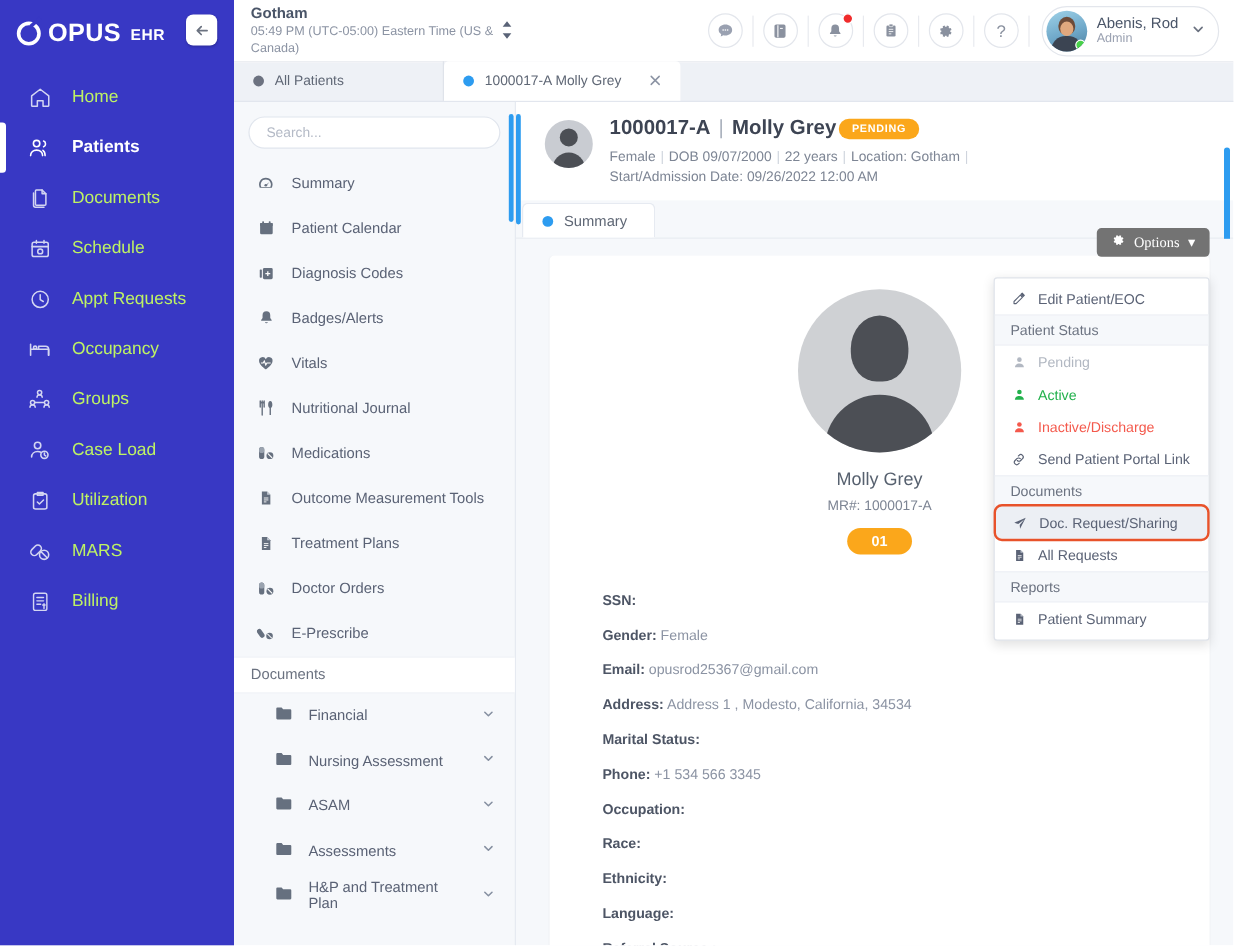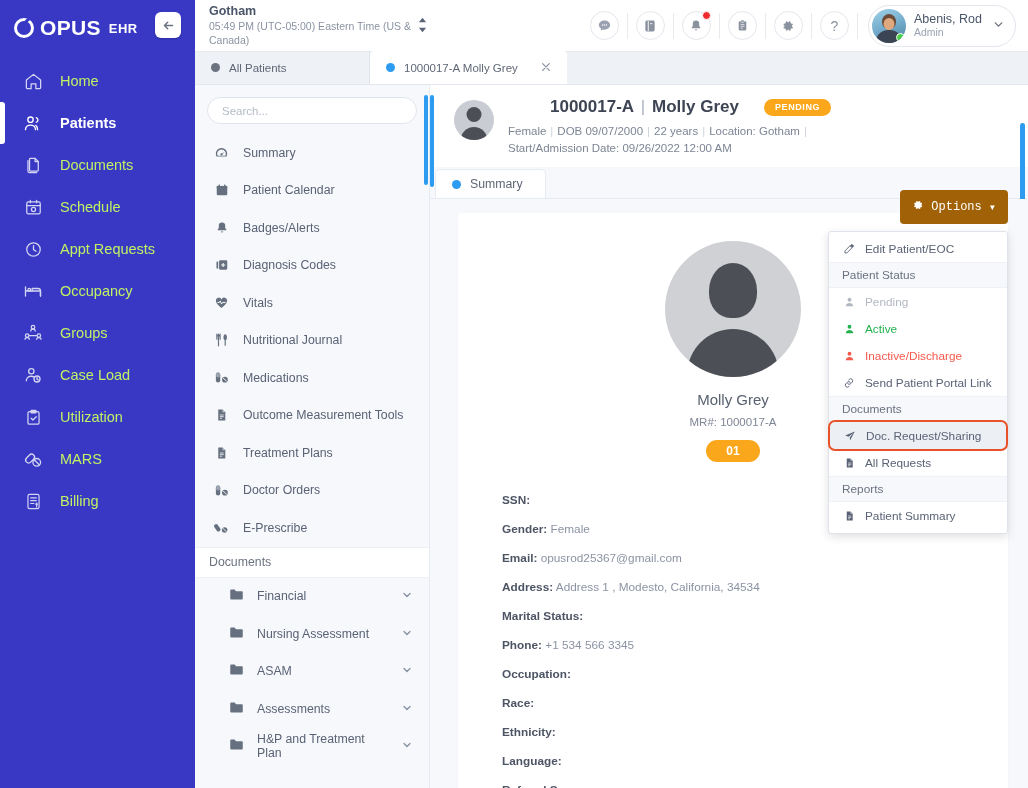--- a/index.html
+++ b/index.html
@@ -151,35 +151,35 @@
   .main { flex: 1; position: relative; overflow: hidden; background: #fff; }
   .phead { padding: 12px 0 8px 24px; display: flex; align-items: flex-start; gap: 14px; }
   .phead-av {
     width: 40px; height: 40px; border-radius: 50%; background: #c9ccd2;
     position: relative; overflow: hidden; flex: 0 0 40px; margin-top: 3px;
   }
   .phead-av .h { position:absolute; left:50%; top:7px; transform:translateX(-50%);
     width:15px;height:15px;border-radius:50%;background:#4c4f55;}
   .phead-av .b { position:absolute; left:50%; bottom:-5px; transform:translateX(-50%);
     width:27px;height:18px;border-radius:14px 14px 0 0;background:#4c4f55;}
-  .pname-row { display: flex; align-items: center; gap: 25px; margin-left: 42px; }
+  .pname-row { display: flex; align-items: center; gap: 2px; }
   .pname { font-size: 17px; font-weight: bold; color: #3d4453; }
   .pname .sep { color: #aab1bd; font-weight: normal; margin: 0 2px;}
   .badge-pending {
     background: #fba71b; color: #fff; font-size: 9px; font-weight: bold;
     letter-spacing: .6px; border-radius: 10px; padding: 3.5px 11px;
   }
   .pmeta { font-size: 11.5px; color: #7d8594; margin-top: 6px; line-height: 17px; }
   .pmeta .bar { color: #cfd4dd; margin: 0 4px; }
   .options-btn {
     position: absolute; right: 20px; top: 105px;
-    background: #a16207; color: #fff; border: none; border-radius: 4px;
-    height: 34px; padding: 0 12px; font-size: 12px; cursor: pointer;
+    background: #737373; color: #fff; border: none; border-radius: 4px;
+    height: 24px; padding: 0 12px; font-size: 12px; cursor: pointer;
     display: flex; align-items: center; gap: 7px;
-    font-family: Liberation Mono, monospace; z-index: 5;
+    font-family: Liberation Serif, serif; z-index: 5;
   }
 
   
   .sumtabs { padding-left: 5px; display: flex; align-items: flex-end; height: 32px;
     border-bottom: 1px solid #e6eaf1; background: #f6f8fb; margin-top: 2px; }
   .sumtab {
     background: #fff; border: 1px solid #e6eaf1; border-bottom: none;
     border-radius: 5px 5px 0 0; height: 29px; display: flex; align-items: center;
     gap: 9px; padding: 0 22px 0 16px; font-size: 12.3px; color: #5f6775; cursor: pointer;
   }
@@ -507,35 +507,35 @@
                 <rect x="6" y="2.5" width="2.6" height="4" rx="1"></rect>
                 <rect x="15.4" y="2.5" width="2.6" height="4" rx="1"></rect>
                 <rect x="3" y="5" width="18" height="4" fill="#66707f"></rect>
               </svg>
             </span>
           <span>Patient Calendar</span>
         </div>
         <div class="pm-item">
           <span class="pic">
               <svg width="14" height="14" viewBox="0 0 24 24" fill="#66707f">
-                <path d="M12 2.5a5.5 5.5 0 0 0-5.5 5.5v4L4.5 15v1h15v-1L17.5 12V8A5.5 5.5 0 0 0 12 2.5z"></path>
-                <path d="M9.8 18a2.3 2.3 0 0 0 4.4 0z"></path>
-              </svg>
-            </span>
-          <span>Badges/Alerts</span>
-        </div>
-        <div class="pm-item">
-          <span class="pic">
-              <svg width="14" height="14" viewBox="0 0 24 24" fill="#66707f">
                 <rect x="2.5" y="6" width="3" height="12" rx="1"></rect>
                 <rect x="7" y="4" width="14" height="16" rx="2"></rect>
                 <path d="M14 8.5v7M10.5 12h7" stroke="#fff" stroke-width="1.8"></path>
               </svg>
             </span>
           <span>Diagnosis Codes</span>
+        </div>
+        <div class="pm-item">
+          <span class="pic">
+              <svg width="14" height="14" viewBox="0 0 24 24" fill="#66707f">
+                <path d="M12 2.5a5.5 5.5 0 0 0-5.5 5.5v4L4.5 15v1h15v-1L17.5 12V8A5.5 5.5 0 0 0 12 2.5z"></path>
+                <path d="M9.8 18a2.3 2.3 0 0 0 4.4 0z"></path>
+              </svg>
+            </span>
+          <span>Badges/Alerts</span>
         </div>
         <div class="pm-item">
           <span class="pic">
               <svg width="15" height="15" viewBox="0 0 24 24" fill="#66707f">
                 <path d="M12 20.5S3 14.5 3 9.2A4.7 4.7 0 0 1 12 7a4.7 4.7 0 0 1 9 2.2c0 5.3-9 11.3-9 11.3z"></path>
                 <path d="M5.5 12h3l1.5-2.5 2 5 1.5-2.5h5" stroke="#fff" stroke-width="1.5" fill="none"></path>
               </svg>
             </span>
           <span>Vitals</span>
         </div>

